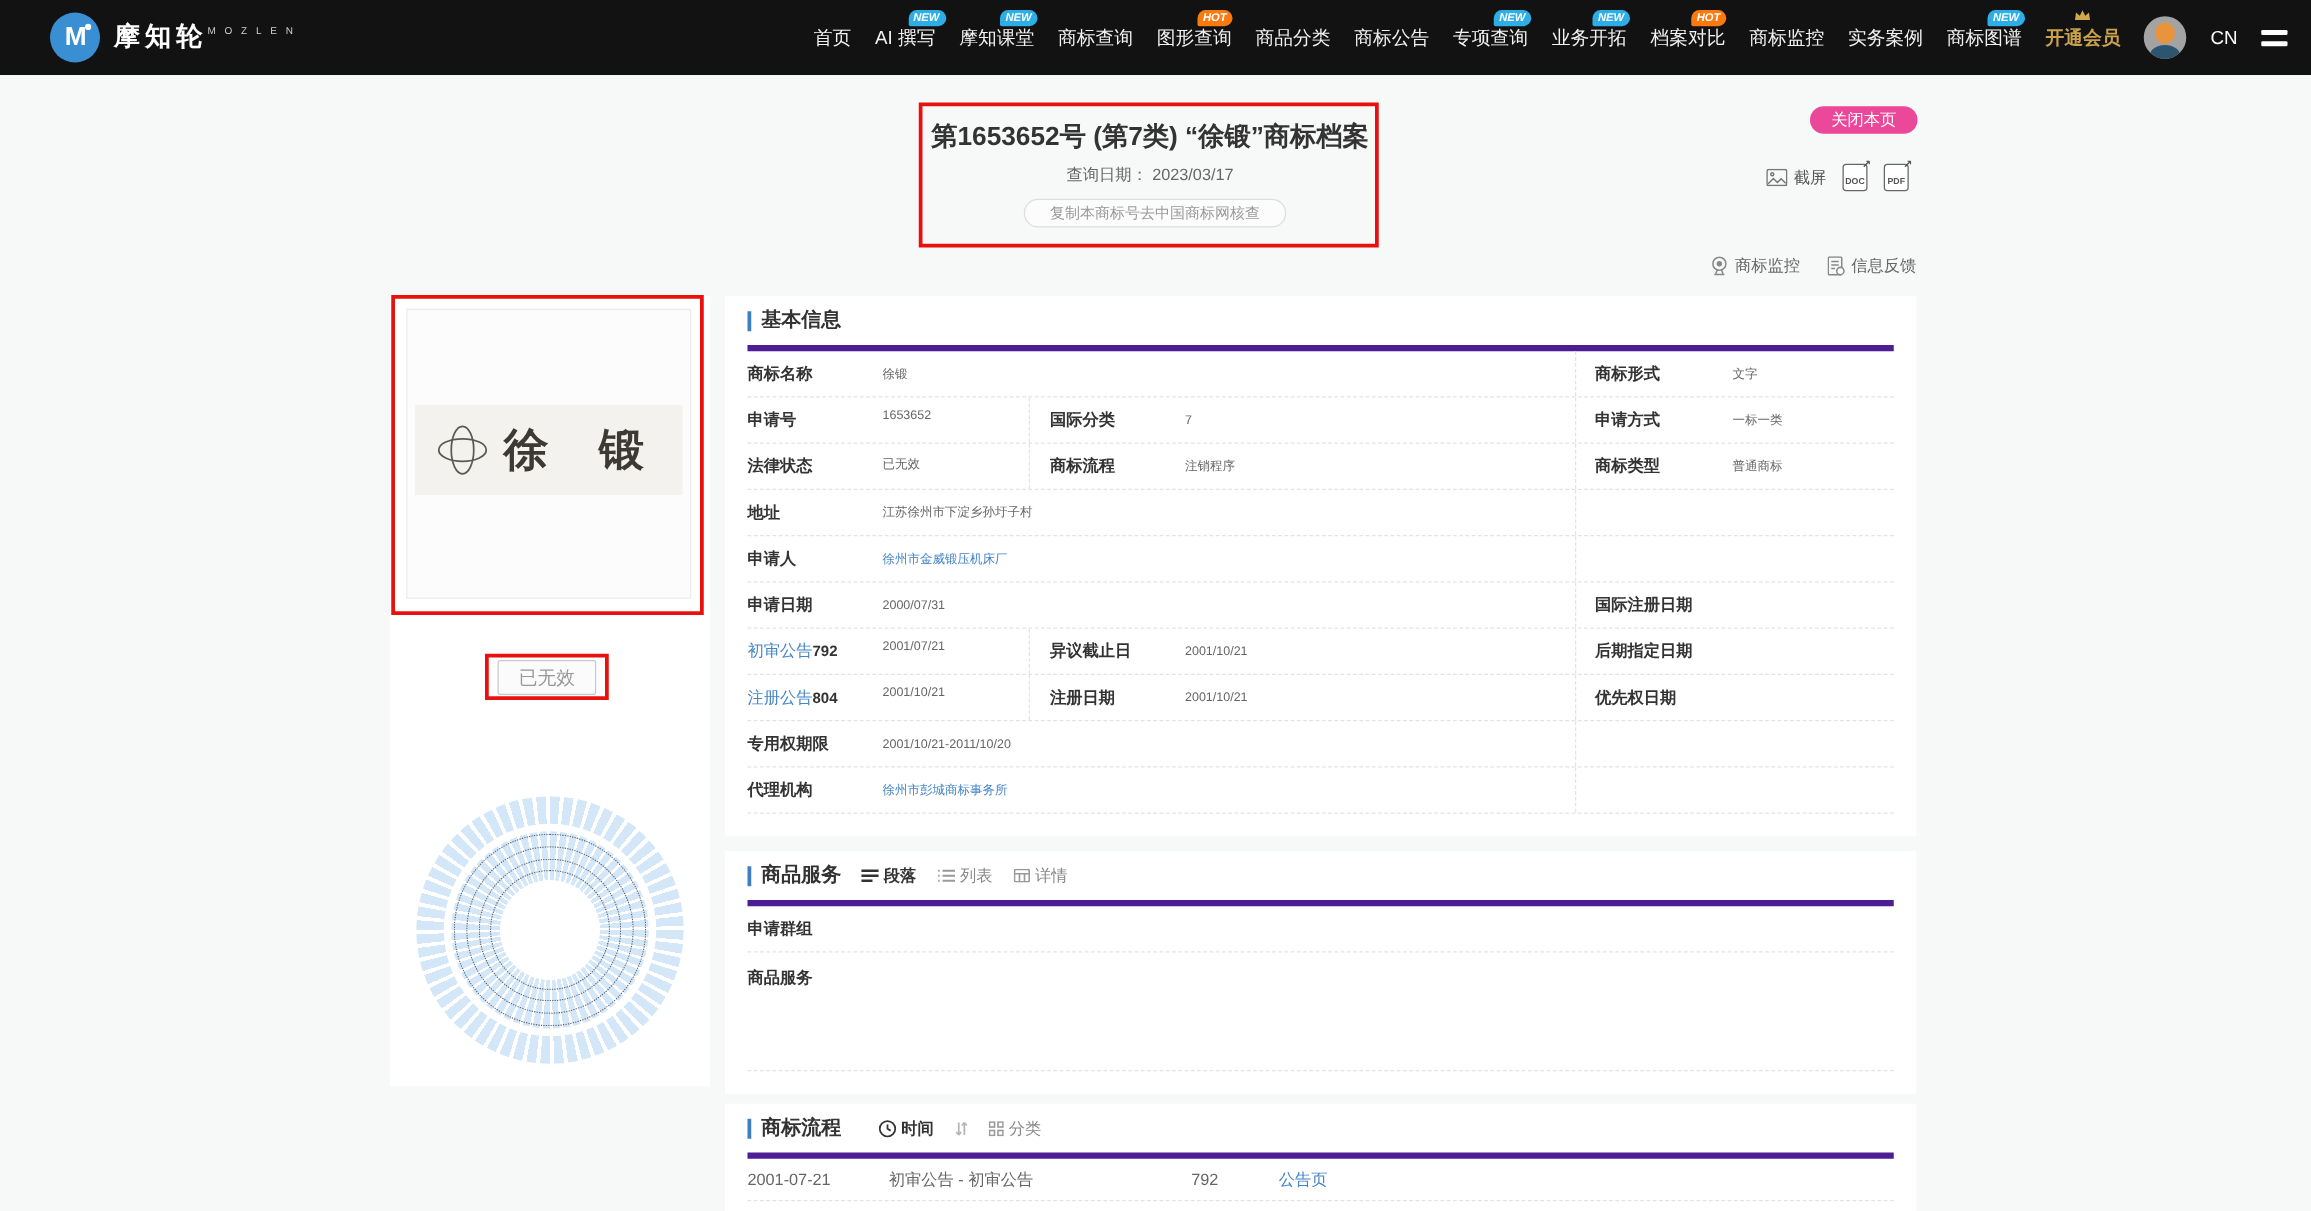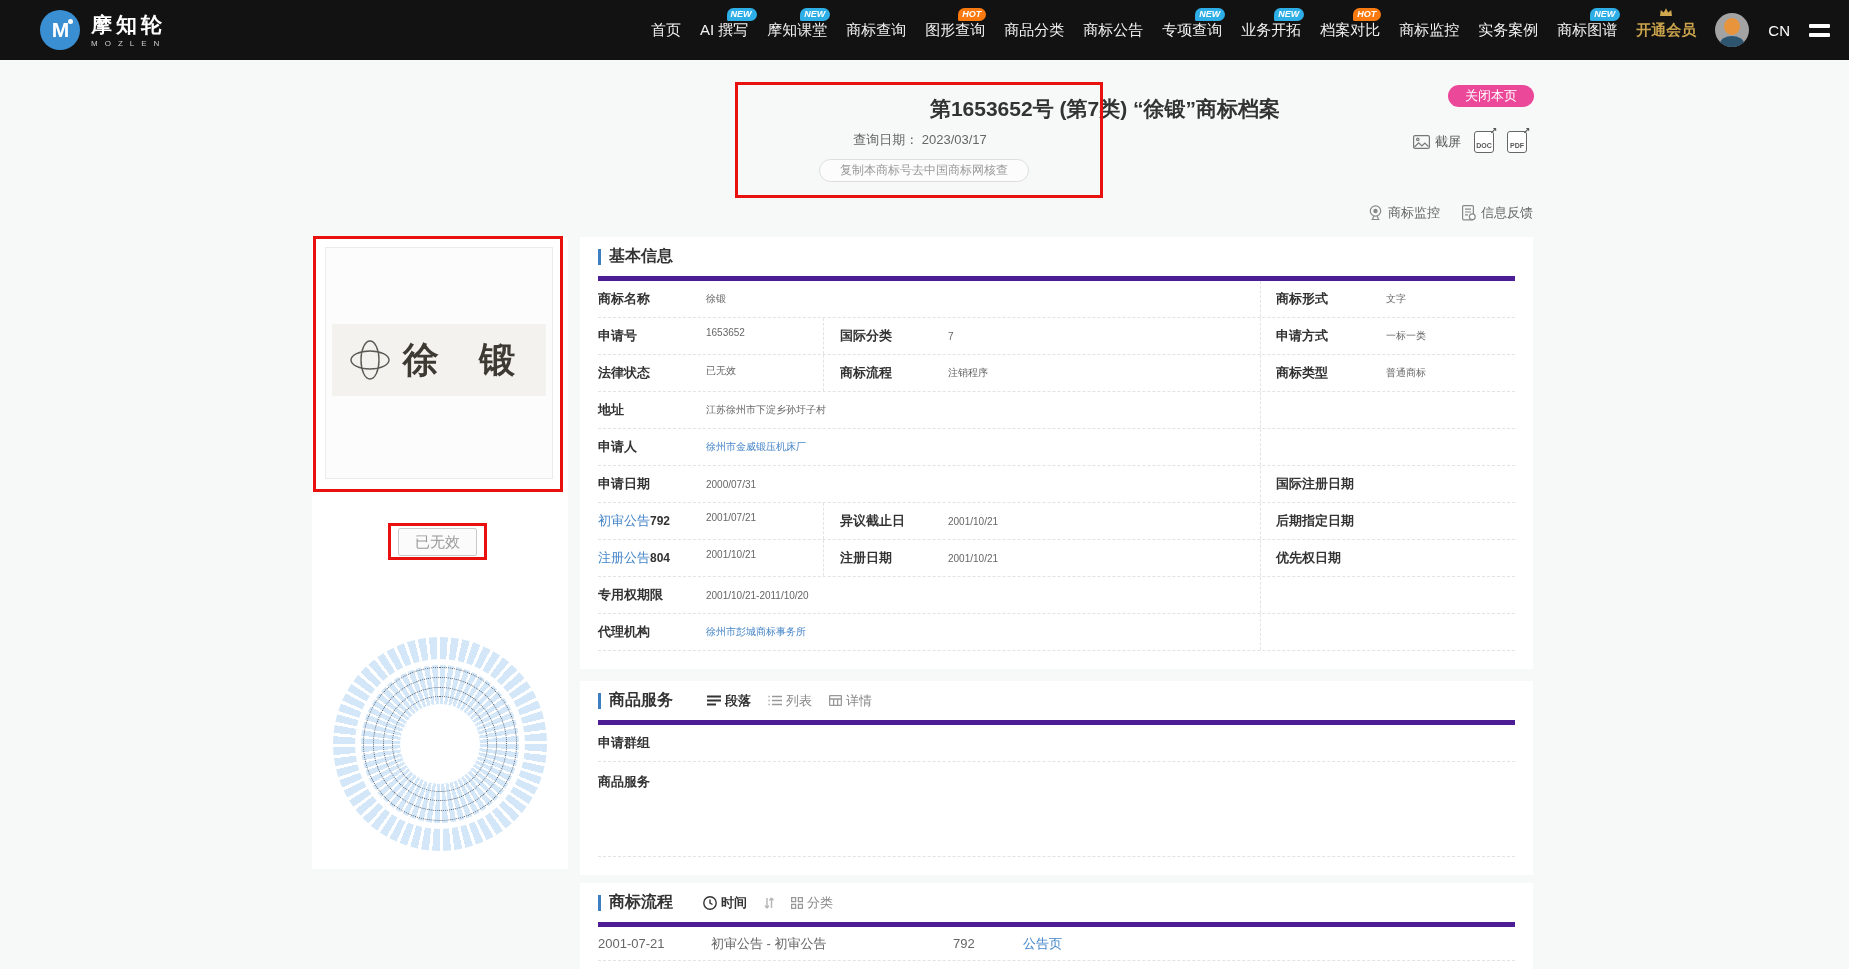--- a/index.html
+++ b/index.html
@@ -6,40 +6,40 @@
   body { background:#f7f8f8; font-family:"Liberation Sans","DejaVu Sans",sans-serif; }
   .page { position:relative; width:1849px; height:969px; background:#f7f8f8; overflow:hidden; }
 
   
   .topbar { position:absolute; left:0; top:0; width:1849px; height:60px; background:#121212; }
   .logo { position:absolute; left:40px; top:10px; display:flex; align-items:center; gap:11px; }
   .logo-circle { width:40px; height:40px; border-radius:50%; background:#3a8fd3; position:relative;
                  display:flex; align-items:center; justify-content:center; }
   .logo-m { color:#fff; font-weight:bold; font-size:21px; letter-spacing:-1px; }
   .logo-dot { position:absolute; right:7px; top:9px; width:5px; height:5px; border-radius:50%; background:#fff; }
-  .logo-text { display:flex; flex-direction:column; }
+  .logo-text { display:flex; flex-direction:row; }
   .logo-brand { color:#fff; font-size:21px; font-weight:bold; letter-spacing:4px; line-height:24px; }
   .logo-sub { color:#cfcfcf; font-size:8px; letter-spacing:7px; margin-top:2px; }
   .nav-list { position:absolute; right:19px; top:0; height:60px; display:flex; align-items:center; gap:19px; }
   .nav-item { position:relative; color:#f2f2f2; font-size:15px; cursor:pointer; white-space:nowrap; }
   .nav-badge { position:absolute; top:-13px; left:55%; font-size:9px; font-weight:bold; font-style:italic;
                color:#fff; padding:1px 5px 1px 4px; border-radius:8px 8px 8px 2px; line-height:11px; }
   .badge-new { background:#2eaee6; }
   .badge-hot { background:#fb7a10; }
   .nav-vip { color:#c9a24b; font-weight:bold; }
   .crown { position:absolute; top:-14px; left:50%; transform:translateX(-50%); }
   .avatar { width:34px; height:34px; border-radius:50%; background:#a3a3a3; position:relative; overflow:hidden; }
   .avatar-head { position:absolute; left:9px; top:5px; width:16px; height:17px; border-radius:50%; background:#e8943d; }
   .avatar-body { position:absolute; left:5px; top:23px; width:24px; height:16px; border-radius:50% 50% 0 0; background:#2e5570; }
   .nav-lang { color:#fff; font-size:15px; }
   .burger { display:flex; flex-direction:column; gap:5px; cursor:pointer; }
   .burger span { display:block; width:21px; height:4px; background:#fff; border-radius:1px; }
 
   
-  .doc-title { position:absolute; left:560px; top:95px; width:720px; text-align:right;
+  .doc-title { position:absolute; left:560px; top:95px; width:720px; text-align:center;
                font-size:21px; font-weight:bold; color:#333; }
   .query-line { position:absolute; left:560px; top:131px; width:720px; text-align:center;
                 font-size:13px; color:#666; }
   .copy-pill { position:absolute; left:819px; top:159px; width:210px; height:23px; border:1px solid #ddd;
                border-radius:12px; background:#fcfcfc; color:#999; font-size:12px;
                display:flex; align-items:center; justify-content:center; cursor:pointer; }
   .close-btn { position:absolute; left:1448px; top:85px; width:86px; height:22px; border-radius:11px;
                background:#ec4899; color:#fff; font-size:13px; display:flex; align-items:center;
                justify-content:center; cursor:pointer; }
   .export-row { position:absolute; top:131px; left:1413px; display:flex; align-items:center; gap:13px;
@@ -82,21 +82,21 @@
   .w-hole { inset:67px; background:#fff; }
 
   
   .panel { position:absolute; left:580px; width:953px; background:#fff; }
   .p-basic { top:237px; height:432px; }
   .p-goods { top:681px; height:194px; }
   .p-flow  { top:883px; height:120px; }
   .sec-head { display:flex; align-items:center; height:44px; margin:0 18px; border-bottom:5px solid #4c1d95; }
   .sec-title { display:flex; align-items:center; font-size:16px; font-weight:bold; color:#333; }
   .sec-title::before { content:""; width:3px; height:16px; background:#3e7fc1; margin-right:8px; }
-  .seg-toggles { display:flex; align-items:center; gap:17px; margin-left:34px; }
+  .seg-toggles { display:flex; align-items:center; gap:17px; margin-left:16px; }
   .toggle { display:flex; align-items:center; gap:4px; font-size:13px; color:#888; cursor:pointer; }
   .toggle.active { color:#333; font-weight:bold; }
 
   .bi-rows { margin:0 18px; }
   .bi-row { display:flex; align-items:stretch; min-height:37px; border-bottom:1px dashed #e3e3e3; }
   .bi-main { flex:1; display:flex; align-items:center; }
   .bi-right { width:255px; display:flex; align-items:center; border-left:1px dashed #e3e3e3; padding-left:15px; }
   .pairA { width:225px; display:flex; align-items:flex-start; }
   .pairB { flex:1; display:flex; align-items:center; border-left:1px dashed #e3e3e3; padding-left:16px; align-self:stretch; }
   .full { flex:1; display:flex; align-items:center; }

